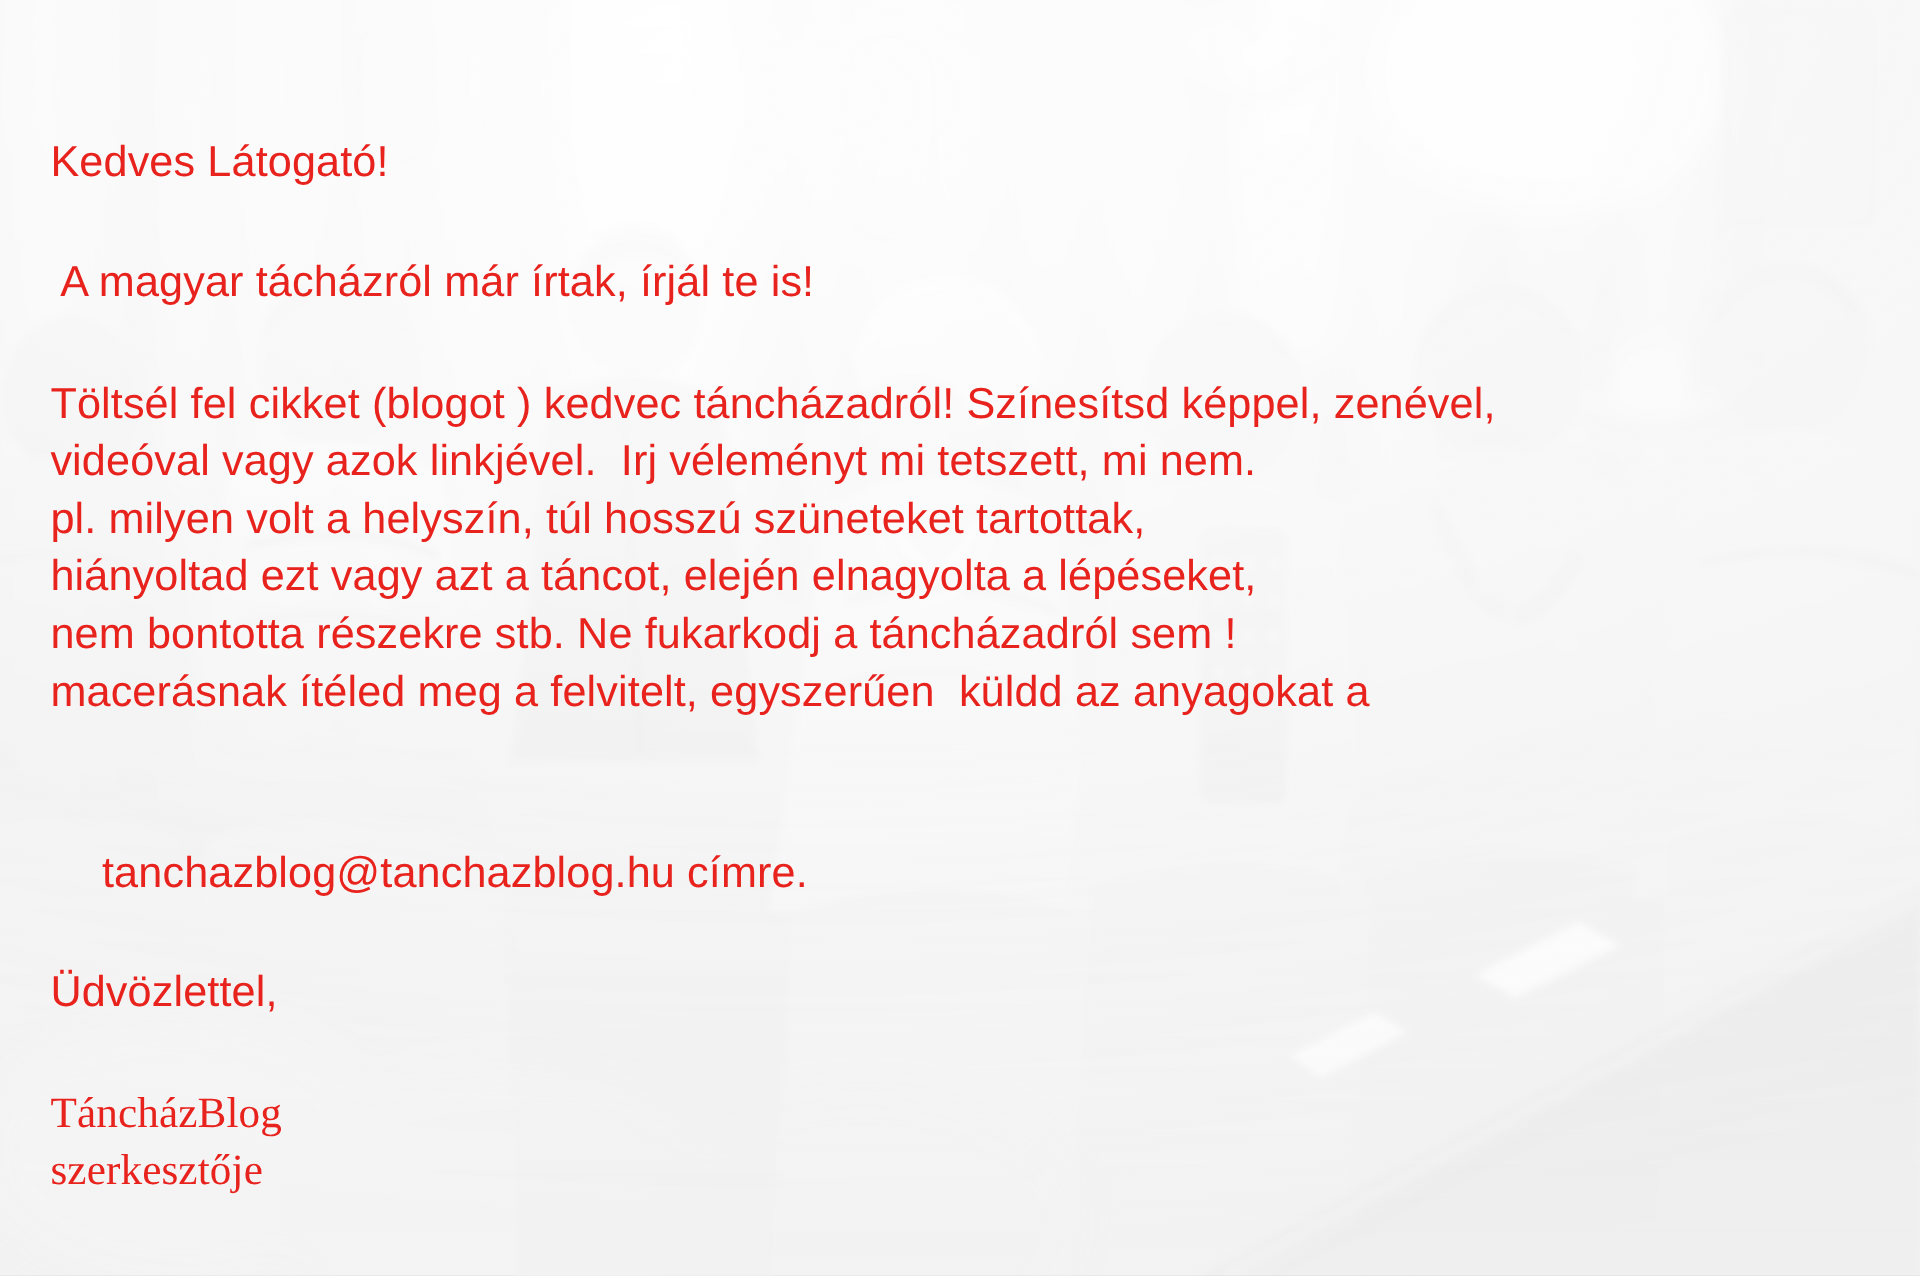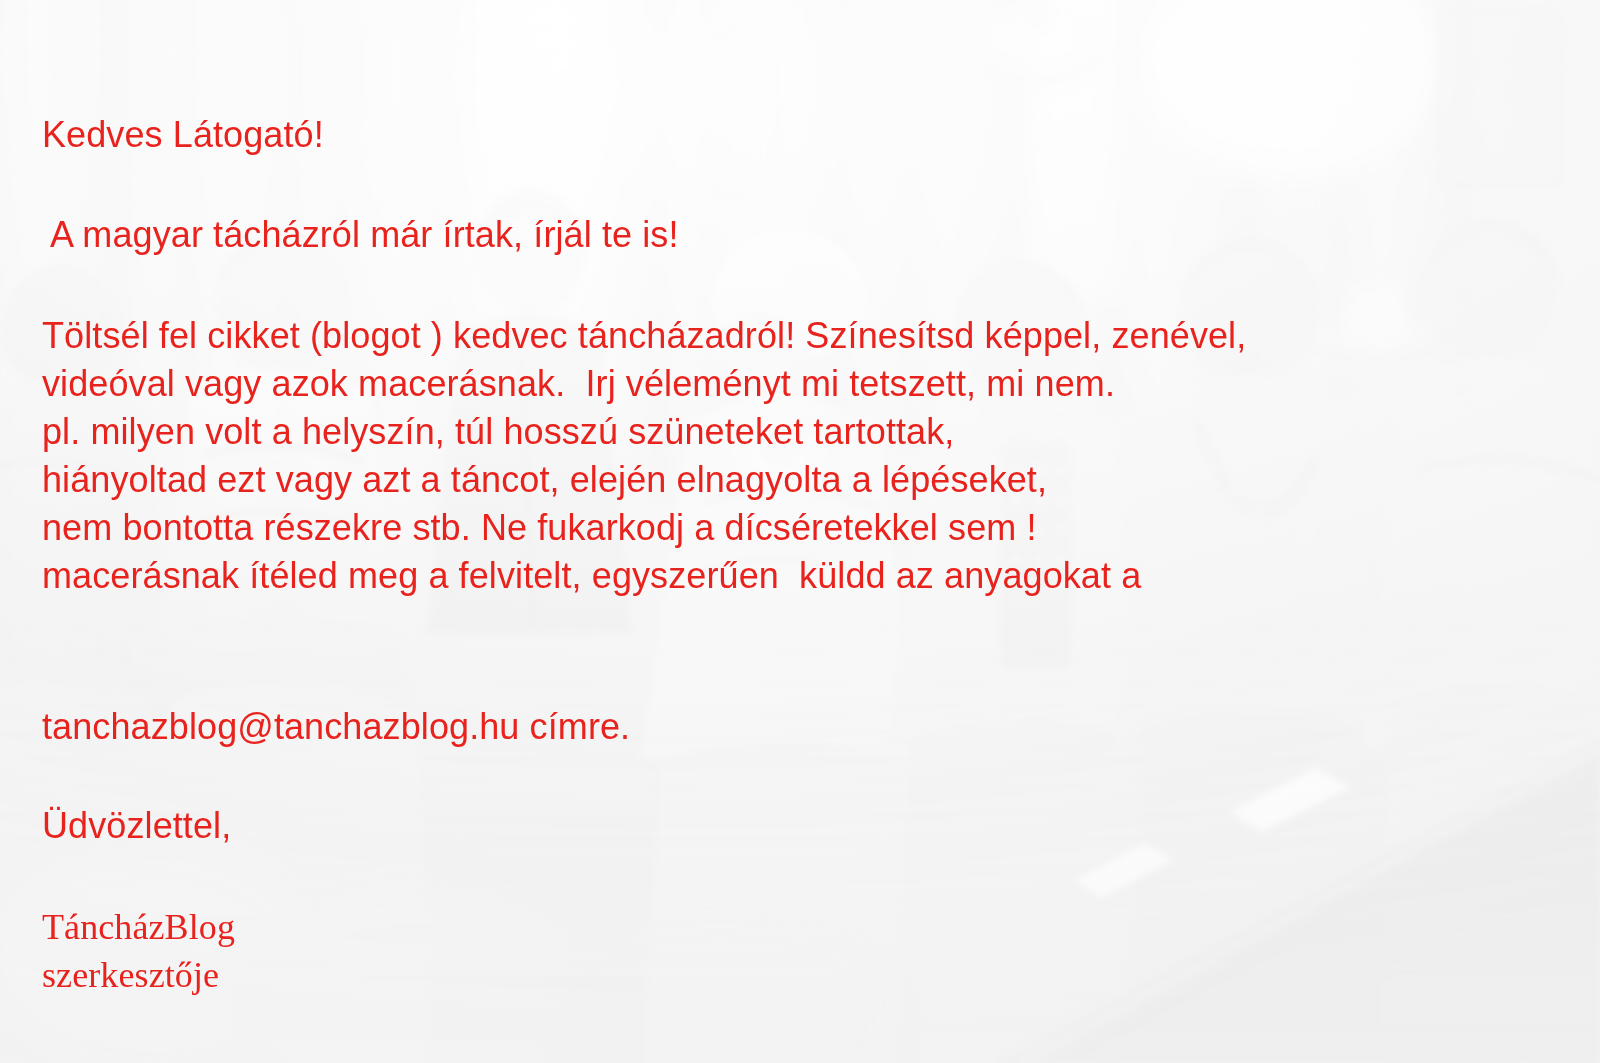--- a/index.html
+++ b/index.html
@@ -52,21 +52,21 @@
     letter-spacing: 0.1px;
     font-weight: 400;
     text-rendering: optimizeLegibility;
   }
   .l-greeting { top: 114px; }
   .l-invite   { top: 214px; text-align: right; }
 
   .para { position: absolute; left: 42px; top: 312px; }
   .para .line { position: static; display: block; left: auto; top: auto; line-height: 48px; }
 
-  .l-email    { top: 706px; }
+  .l-email    { top: 706px; margin-left: 43px; }
   .l-regards  { top: 805px; }
 
   .sig { position: absolute; left: 42px; top: 903px; font-family: Liberation Serif, serif; }
   .sig .line { position: static; display: block; left: auto; top: auto; line-height: 48px; }
 </style>
 </head>
 <body>
 
 <div id="stage">
 
@@ -254,24 +254,24 @@
   <div class="veil"></div>
 
   <div class="text-layer">
 
     <div class="line l-greeting">Kedves Látogató!</div>
 
     <div class="line l-invite"> A magyar tácházról már írtak, írjál te is!</div>
 
     <div class="para">
       <div class="line">Töltsél fel cikket (blogot ) kedvec táncházadról! Színesítsd képpel, zenével,</div>
-      <div class="line">videóval vagy azok macerásnak.  Irj véleményt mi tetszett, mi nem.</div>
+      <div class="line">videóval vagy azok linkjével.  Irj véleményt mi tetszett, mi nem.</div>
       <div class="line">pl. milyen volt a helyszín, túl hosszú szüneteket tartottak,</div>
       <div class="line">hiányoltad ezt vagy azt a táncot, elején elnagyolta a lépéseket,</div>
-      <div class="line">nem bontotta részekre stb. Ne fukarkodj a dícséretekkel sem !</div>
+      <div class="line">nem bontotta részekre stb. Ne fukarkodj a táncházadról sem !</div>
       <div class="line">macerásnak ítéled meg a felvitelt, egyszerűen  küldd az anyagokat a</div>
     </div>
 
     <div class="line l-email">tanchazblog@tanchazblog.hu címre.</div>
 
     <div class="line l-regards">Üdvözlettel,</div>
 
     <div class="sig">
       <div class="line">TáncházBlog</div>
       <div class="line">szerkesztője</div>

